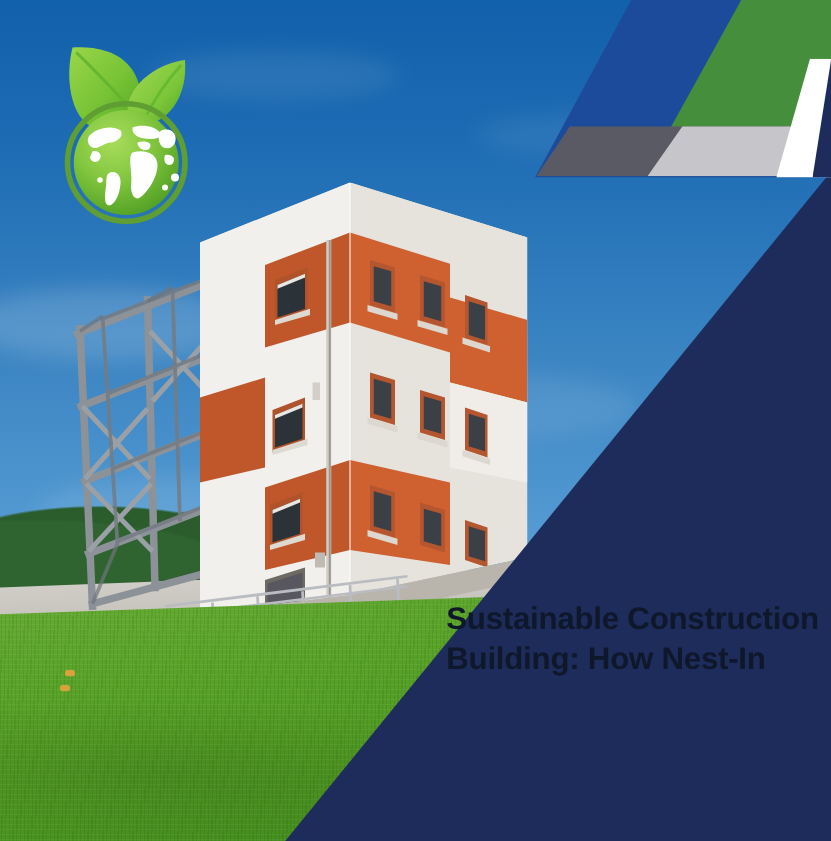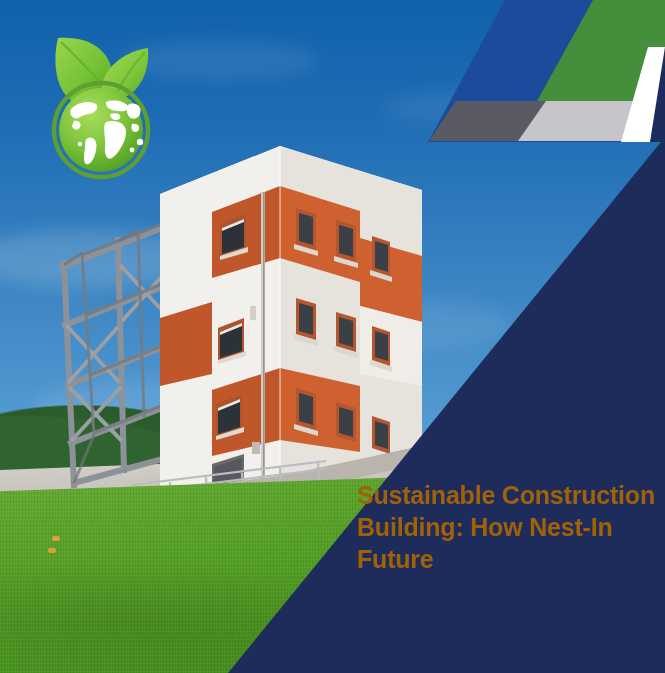--- a/index.html
+++ b/index.html
@@ -113,21 +113,21 @@
     clip-path:polygon(665px 47px, 665px 142px, 650px 142px);
   }
 
   
   .logo { position:absolute; left:44px; top:26px; width:118px; height:160px; }
   .logo svg { display:block; }
 
   
   .title {
     position:absolute; left:357px; top:479px; width:300px;
-    color:#a16207;
+    color:#0f172a;
     font-family:"Liberation Sans", sans-serif;
     font-weight:bold;
     font-size:25px;
     line-height:32px;
     letter-spacing:-.2px;
   }
   .title .ln { display:block; white-space:nowrap; }
 </style>
 </head>
 <body>
@@ -364,16 +364,15 @@
         <circle cx="96" cy="116" r="3.2"></circle>
         <circle cx="88" cy="124" r="2.4"></circle>
         <circle cx="36" cy="118" r="2.2"></circle>
       </g>
     </svg>
   </div>
 
   <div class="title">
     <span class="ln">Sustainable Construction</span>
     <span class="ln">Building: How Nest-In</span>
-    <span class="ln">Future</span>
   </div>
 
 </div>
 
 </body></html>

